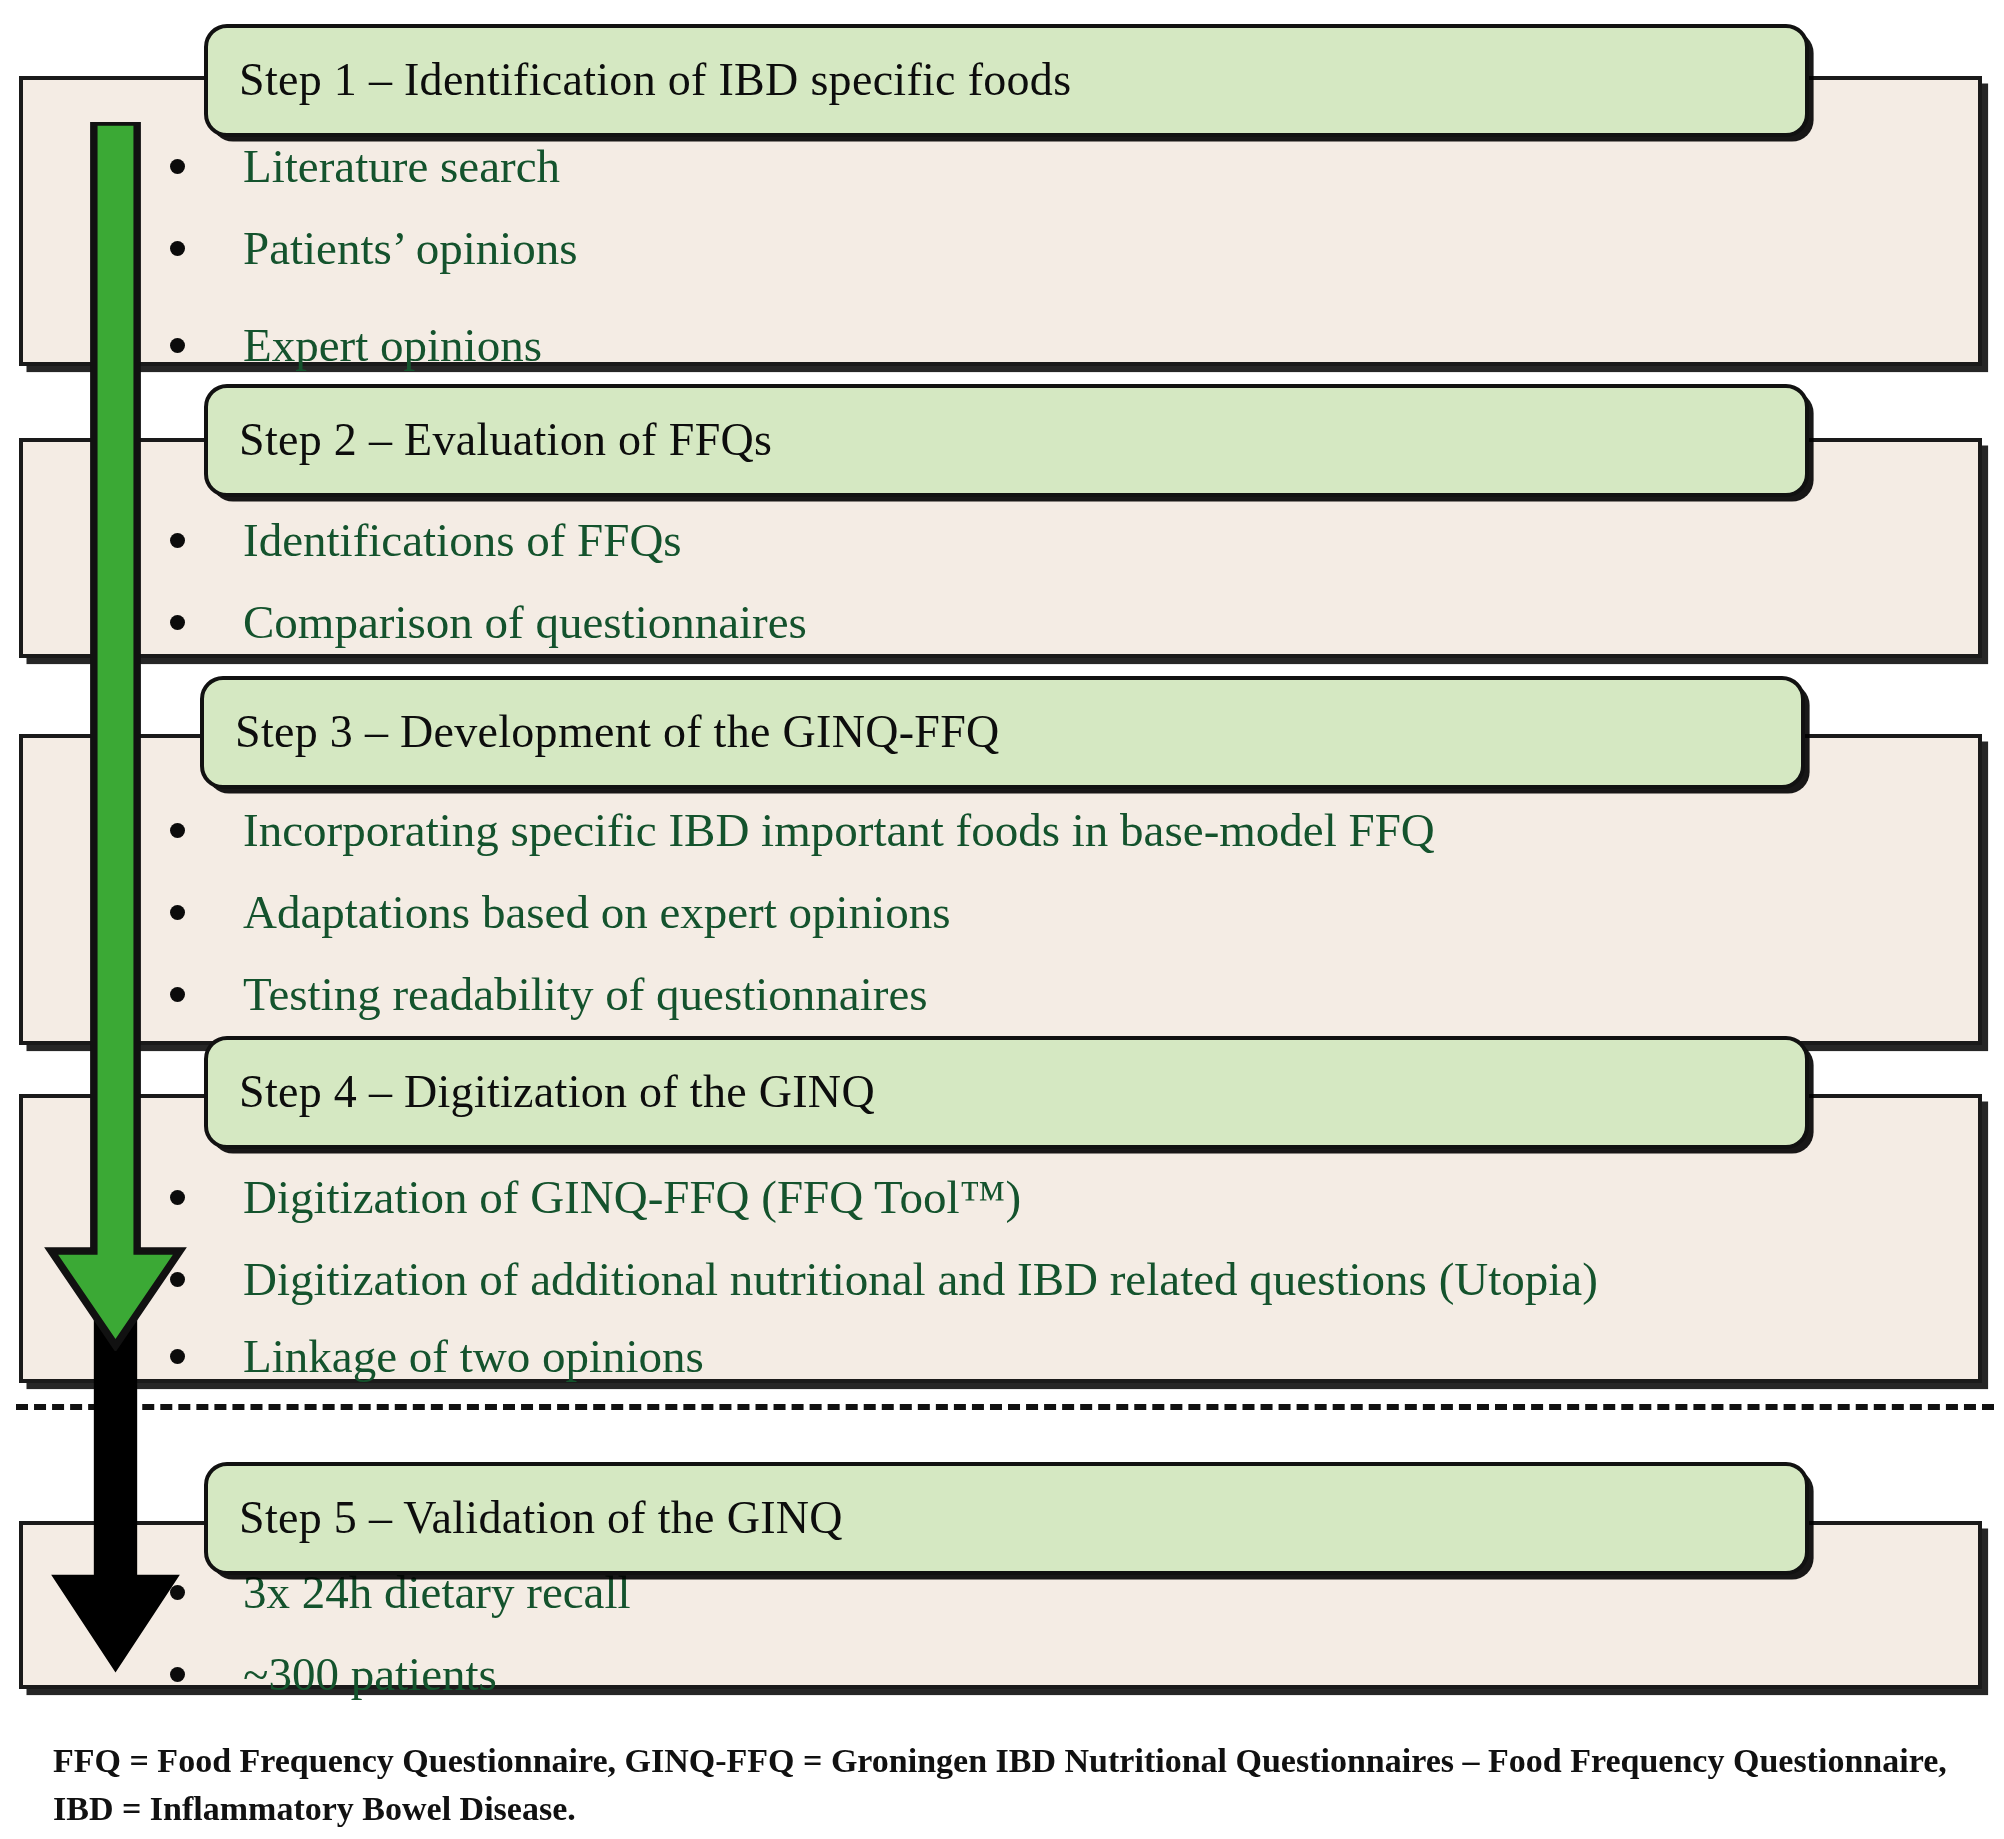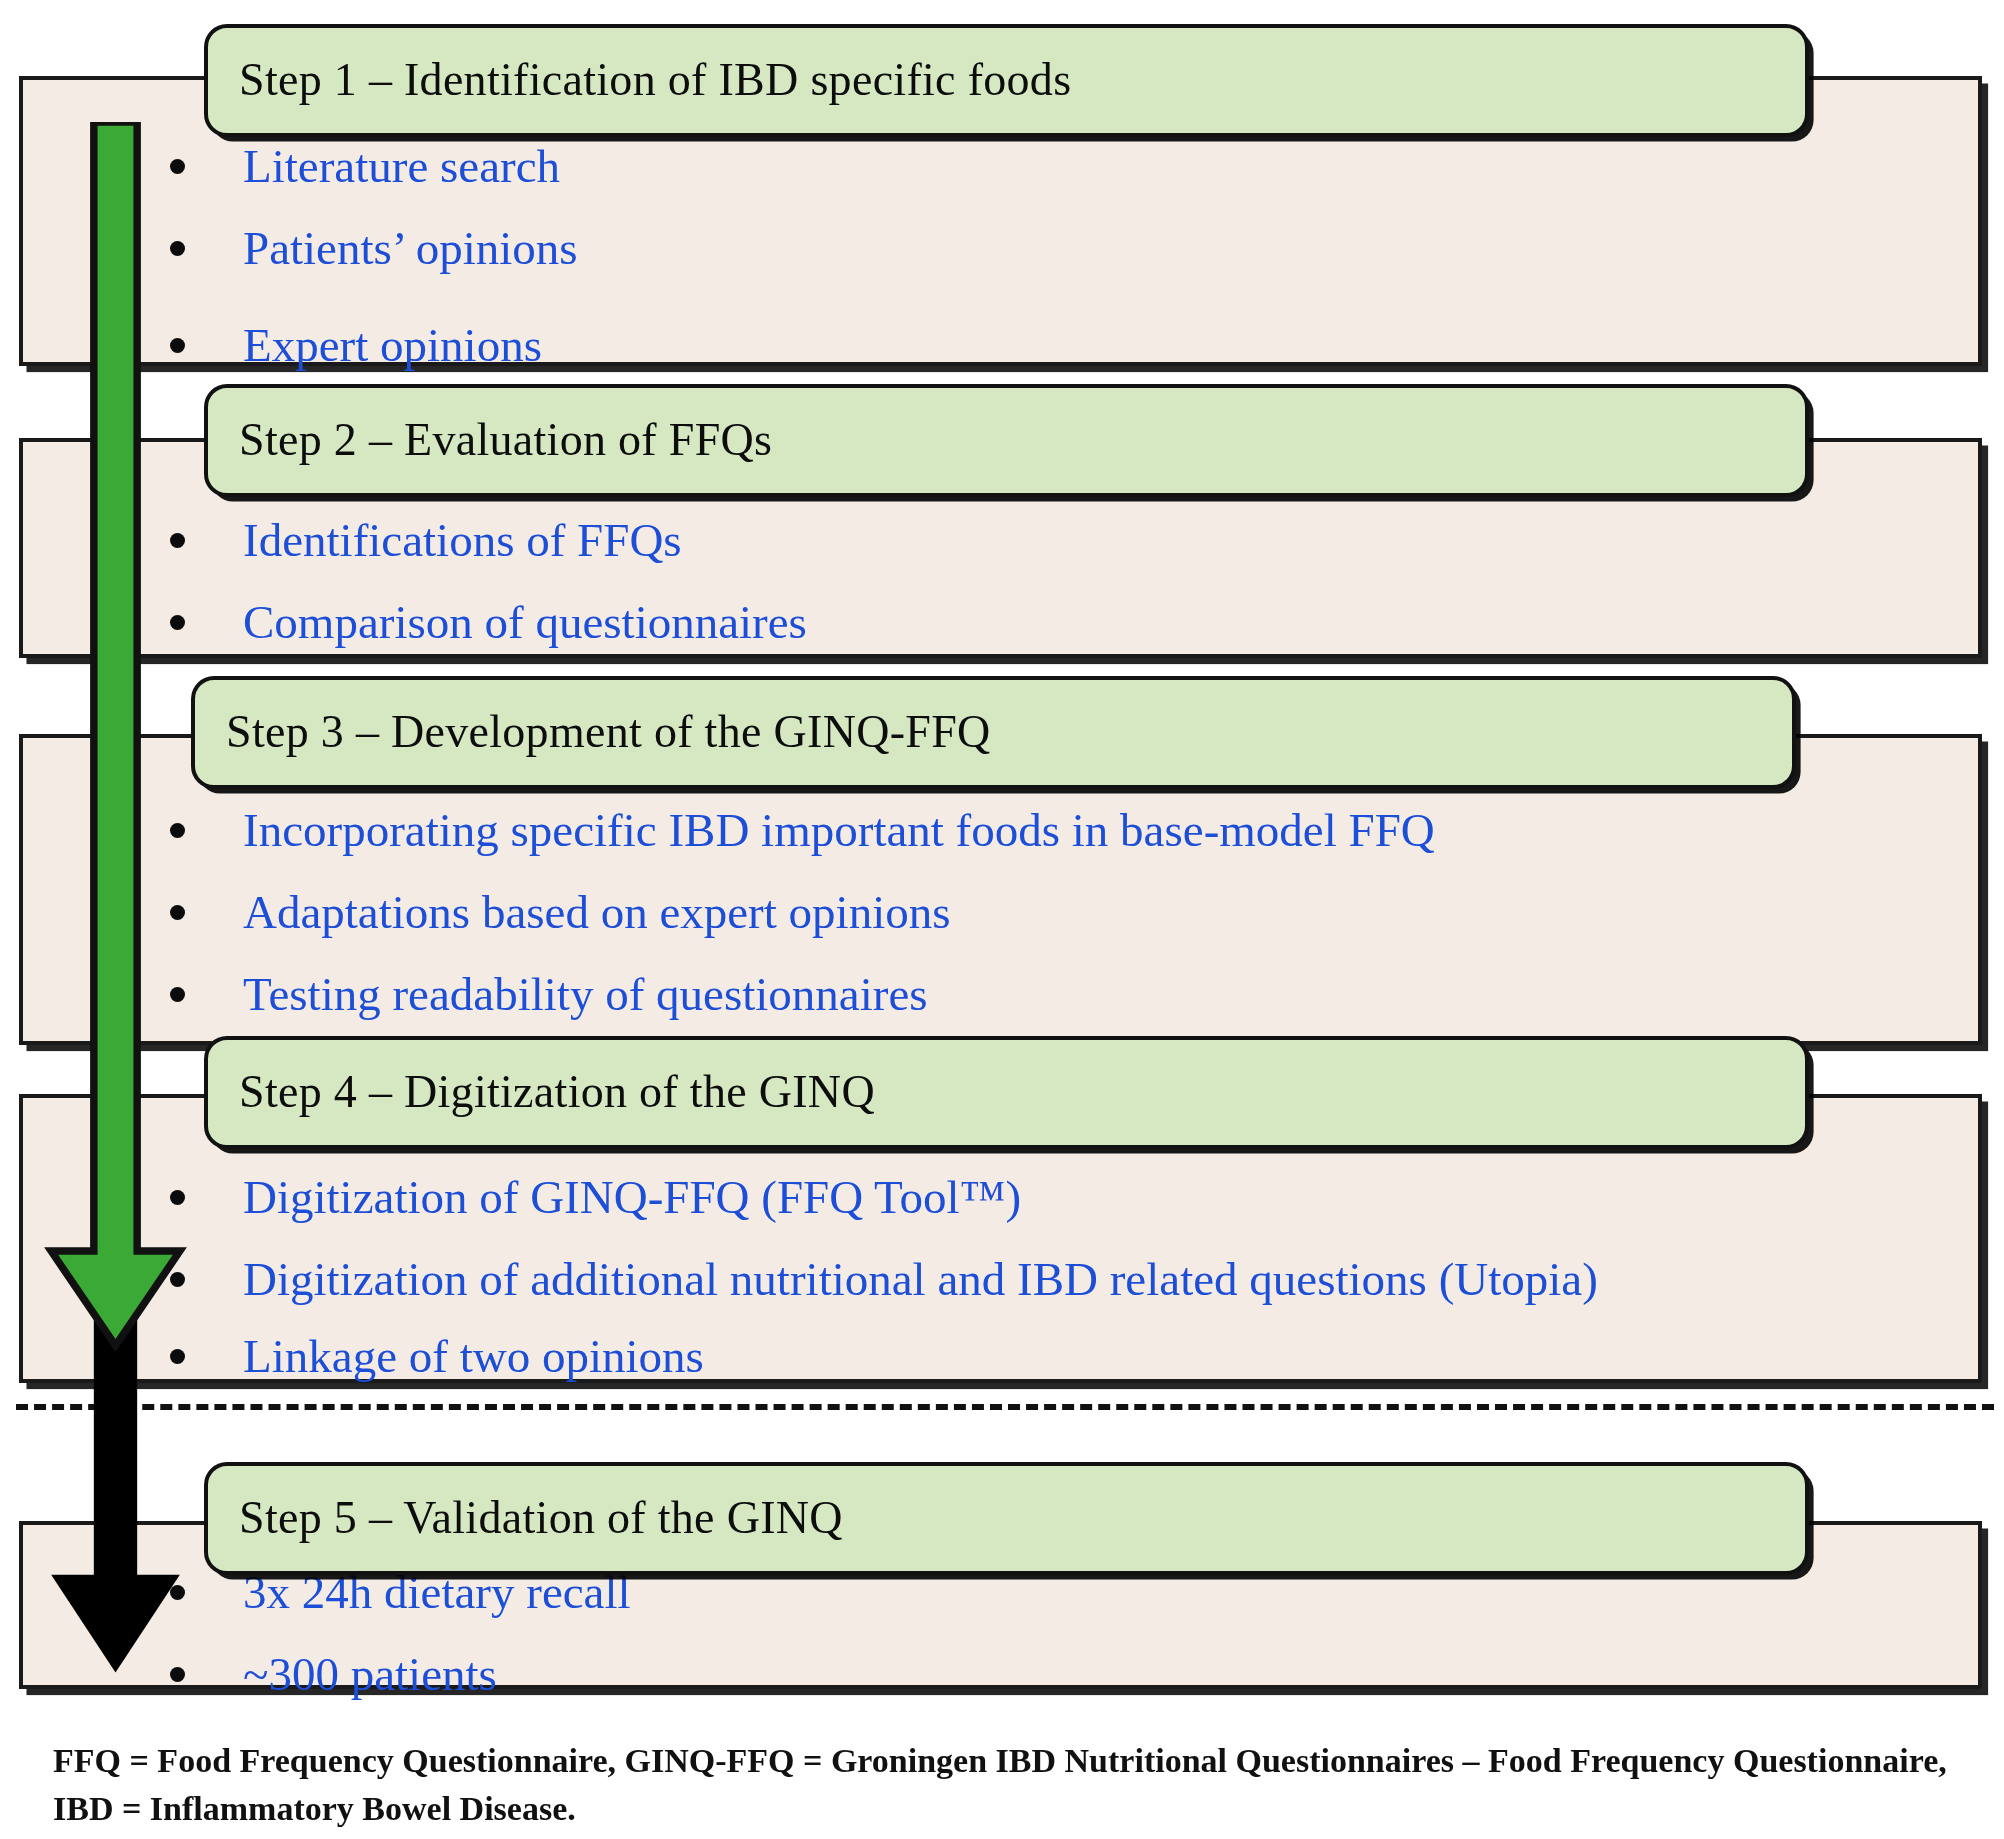--- a/index.html
+++ b/index.html
@@ -49,21 +49,21 @@
   .bullets {
     position: absolute;
     list-style: none;
     margin: 0;
     padding: 0;
   }
   .bullets li {
     position: relative;
     padding-left: 88px;
     font-size: 47px;
-    color: #1d4ed8;
+    color: #14532d;
     line-height: 1.0;
     white-space: nowrap;
   }
   .bullets li::before {
     content: "";
     position: absolute;
     left: 15px;
     top: 50%;
     width: 15px;
     height: 15px;
@@ -122,21 +122,21 @@
   </div>
 
   <div class="body-box" style="left:19px; top:734px; width:1963px; height:311px;"></div>
 
   <ul class="bullets" style="left:155px; top:807px; width:1689px;">
     <li style="margin-bottom:35px;"><span>Incorporating  specific  IBD important  foods in base-model FFQ</span></li>
     <li style="margin-bottom:35px;"><span>Adaptations  based  on expert opinions</span></li>
     <li><span>Testing readability  of questionnaires</span></li>
   </ul>
 
-  <div class="header-box" style="left:191px; top:676px; width:1605px; height:113px;">
+  <div class="header-box" style="left:200px; top:676px; width:1605px; height:113px;">
     <span class="header-title">Step 3 – Development of the GINQ-FFQ</span>
   </div>
 
   <div class="body-box" style="left:19px; top:1094px; width:1963px; height:289px;"></div>
 
   <ul class="bullets" style="left:155px; top:1174px; width:1770px;">
     <li style="margin-bottom:35px;"><span>Digitization  of GINQ-FFQ (FFQ Tool™)</span></li>
     <li style="margin-bottom:30px;"><span>Digitization  of additional  nutritional  and IBD related questions (Utopia)</span></li>
     <li><span>Linkage  of two opinions</span></li>
   </ul>

